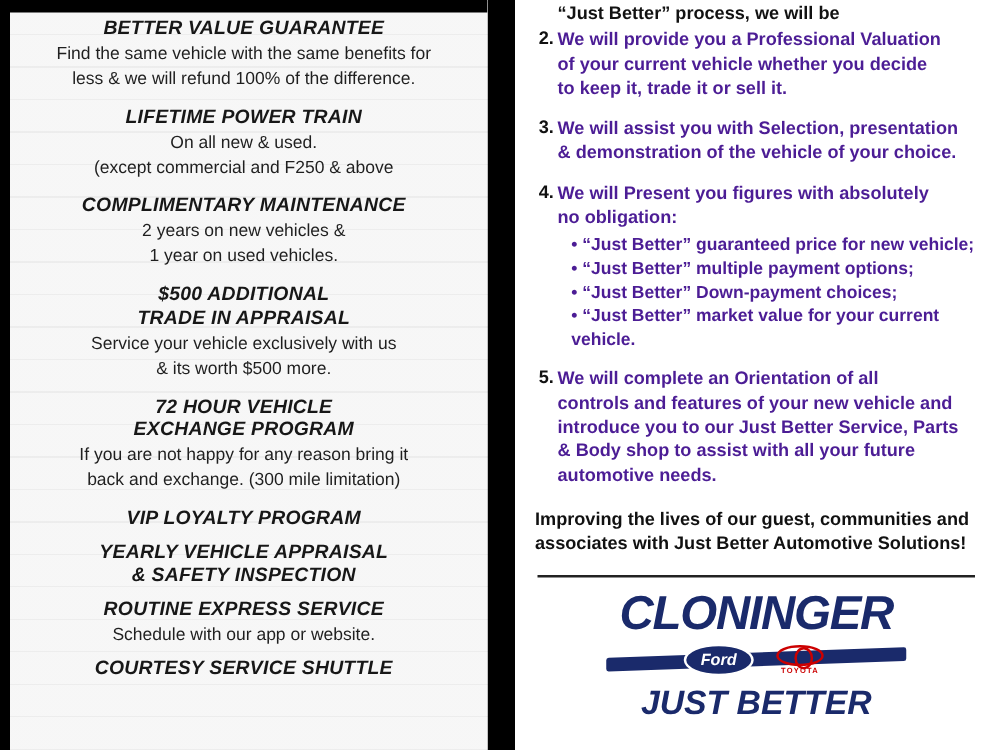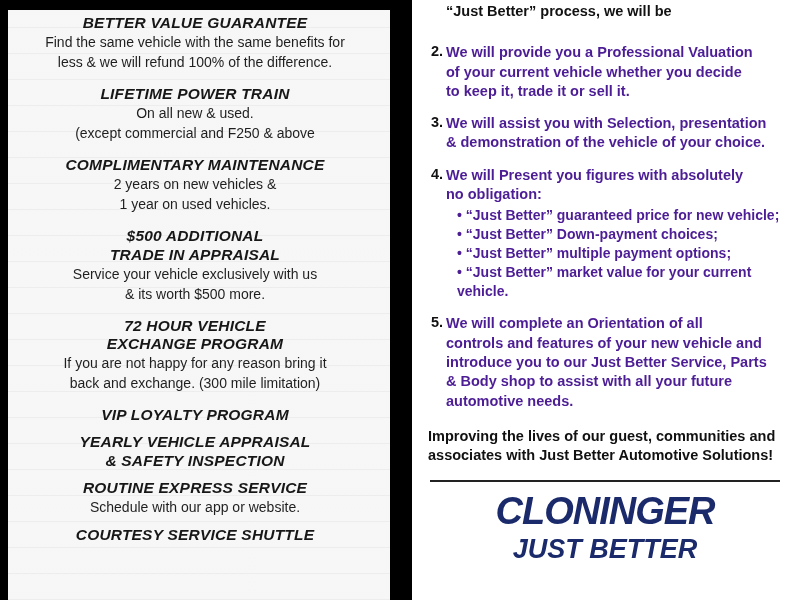--- a/index.html
+++ b/index.html
@@ -106,21 +106,21 @@
     font-weight: bold;
     color: #4c1d95;
     padding-left: 3px;
   }
   .first-frag {
     font-size: 14.5px;
     line-height: 1.33;
     font-weight: bold;
     color: #121212;
     padding-left: 18px;
-    margin-bottom: 22px;
+    margin-bottom: 2px;
   }
   .bullets {
     margin-top: 2px;
     padding-left: 11px;
   }
   .bullets div {
     font-size: 14px;
     line-height: 1.36;
     font-weight: bold;
   }
@@ -302,22 +302,22 @@
         </div>
       </div>
 
       <div class="num-item">
         <div class="num">4.</div>
         <div class="num-text">
           <div>We will Present you figures with absolutely</div>
           <div>no obligation:</div>
           <div class="bullets">
             <div>• “Just Better” guaranteed price for new vehicle;</div>
+            <div>• “Just Better” multiple payment options;</div>
             <div>• “Just Better” Down-payment choices;</div>
-            <div>• “Just Better” multiple payment options;</div>
             <div>• “Just Better” market value for your current vehicle.</div>
           </div>
         </div>
       </div>
 
       <div class="num-item">
         <div class="num">5.</div>
         <div class="num-text">
           <div>We will complete an Orientation of all</div>
           <div>controls and features of your new vehicle and</div>
@@ -329,20 +329,28 @@
 
       <div class="closing">
         <div>Improving the lives of our guest, communities and</div>
         <div>associates with Just Better Automotive Solutions!</div>
       </div>
 
       <hr class="hr">
 
       <div class="logo-wrap">
         <div class="logo-word">CLONINGER</div>
+        <div class="logo-bar">
+          <div class="swoosh"></div>
+          <div class="ford-oval">Ford</div>
+          <div class="toyota-mark">
+            <div class="ellipse"></div>
+            <div class="tlabel">TOYOTA</div>
+          </div>
+        </div>
         <div class="jb">JUST BETTER</div>
 
       </div>
 
     </div>
   </div>
 
 </div>
 
 </body></html>

